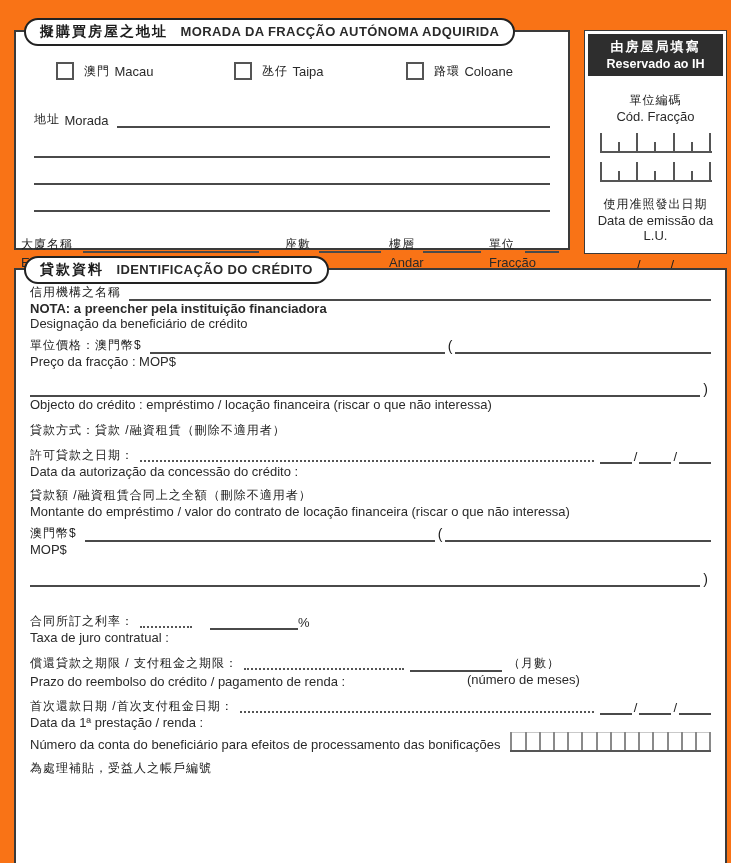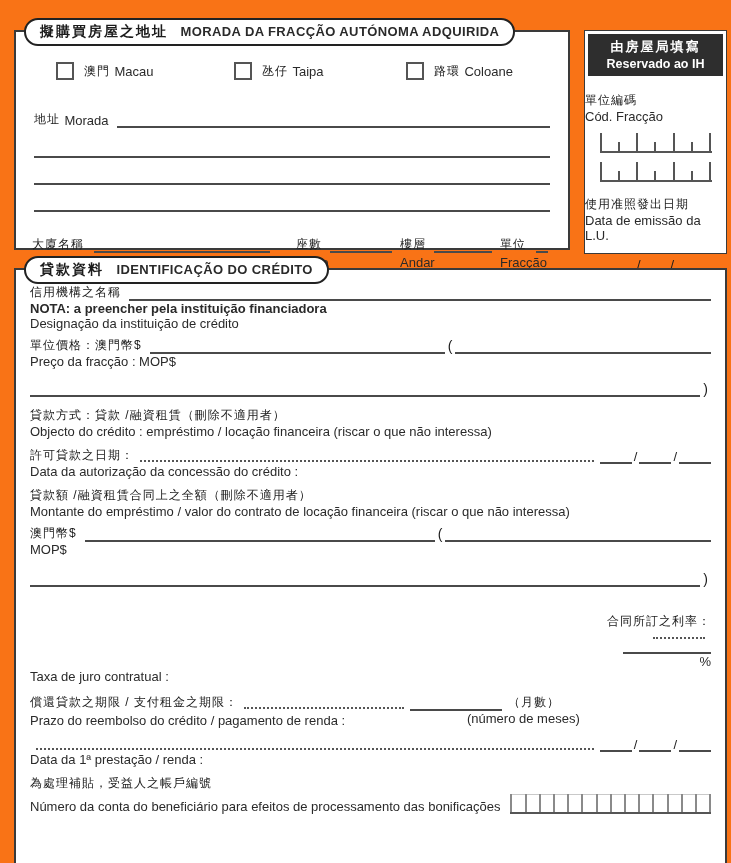--- a/index.html
+++ b/index.html
@@ -28,29 +28,29 @@
 
   
   .cb-row { position:relative; height:22px; margin-top:30px; }
   .cb { position:absolute; display:flex; align-items:center; }
   .cbbox { width:18px; height:18px; border:2px solid #555; background:#fff; display:inline-block; margin-right:10px; }
 
   
   .addr-row { display:flex; align-items:flex-end; margin:22px 18px 0; }
   .rule { border-bottom:2px solid #4a4a4a; margin:0 18px; }
 
-  .fields-row { display:flex; margin:24px 16px 0; }
+  .fields-row { display:flex; margin:24px 5px 0; }
   .fgroup .frow { display:flex; align-items:flex-end; }
   .fgroup .pt { margin-top:2px; }
 
   
   .dark-header { margin:3px; background:#2e2e2e; color:#fff; text-align:center; padding:4px 0 5px; }
   .dark-header .zh { font-size:13px; font-weight:bold; letter-spacing:2px; display:block; }
   .dark-header .pt { font-size:12.5px; font-weight:bold; color:#fff; display:block; margin-top:1px; }
-  .rcenter { text-align:left; }
+  .rcenter { text-align:center; }
   .comb { display:flex; align-items:flex-end; height:20px; border-bottom:2px solid #555; }
   .comb .tick { width:0; border-left:2px solid #555; }
   .comb .tick.tall { height:18px; } .comb .tick.short { height:9px; }
   .comb .cellspace { flex:1; }
   .code-comb { width:112px; margin:9px auto 0; }
   .acct-comb { flex:1; margin-left:10px; height:20px; border-top:1px solid #c9c9c9; }
   .acct-comb .tick { border-left-color:#8a8a8a; }
   .date-blanks { display:flex; align-items:flex-end; justify-content:center; }
   .dblank { display:inline-block; border-bottom:2px solid #4a4a4a; height:12px; width:26px; }
   .slash { font-size:13px; padding:0 2px; }
@@ -185,36 +185,36 @@
       <span class="zh">貸款資料</span>
       <span class="pt">IDENTIFICAÇÃO DO CRÉDITO</span>
     </div>
 
     <div class="c row" style="margin-top:14px;">
       <span class="zh">信用機構之名稱</span>
       <span class="blank flex1" style="margin-left:8px;"></span>
     </div>
 
     <div class="c pt bold">NOTA: a preencher pela instituição financiadora</div>
-    <div class="c pt">Designação da instituição de crédito</div>
+    <div class="c pt">Designação da beneficiário de crédito</div>
 
     <div class="c row" style="margin-top:6px;">
       <span class="zh">單位價格：澳門幣$</span>
       <span class="blank" style="width:295px; margin-left:8px;"></span>
       <span class="paren">(</span>
       <span class="blank flex1"></span>
     </div>
     <div class="c pt">Preço da fracção : MOP$</div>
     <div class="c row" style="margin-top:12px;">
       <span class="blank flex1"></span>
       <span class="paren">)</span>
     </div>
 
+    <div class="c pt">Objecto do crédito : empréstimo / locação financeira (riscar o que não interessa)</div>
     <div class="c zh" style="margin-top:10px;">貸款方式：貸款 /融資租賃（刪除不適用者）</div>
-    <div class="c pt">Objecto do crédito : empréstimo / locação financeira (riscar o que não interessa)</div>
 
     <div class="c row" style="margin-top:8px;">
       <span class="zh">許可貸款之日期：</span>
       <span class="leader flex1"></span>
       <span class="dblank" style="width:32px;"></span>
       <span class="slash">/</span>
       <span class="dblank" style="width:32px;"></span>
       <span class="slash">/</span>
       <span class="dblank" style="width:32px;"></span>
     </div>
@@ -228,50 +228,50 @@
       <span class="blank" style="width:350px; margin-left:8px;"></span>
       <span class="paren">(</span>
       <span class="blank flex1"></span>
     </div>
     <div class="c pt">MOP$</div>
     <div class="c row" style="margin-top:14px;">
       <span class="blank flex1"></span>
       <span class="paren">)</span>
     </div>
 
-    <div class="c row" style="margin-top:26px;flex-direction:column;">
+    <div class="c row" style="margin-top:26px;">
       <span class="zh">合同所訂之利率：</span>
       <span class="leader" style="width:52px;"></span>
       <span class="blank" style="width:88px; margin-left:12px;"></span>
       <span class="pt">%</span>
     </div>
     <div class="c pt">Taxa de juro contratual :</div>
 
     <div class="c row" style="margin-top:10px; width:530px;">
       <span class="zh">償還貸款之期限 / 支付租金之期限：</span>
       <span class="leader flex1"></span>
       <span class="blank" style="width:92px;"></span>
       <span class="zh" style="margin-left:6px;">（月數）</span>
     </div>
     <div class="c" style="position:relative;">
       <span class="pt">Prazo do reembolso do crédito / pagamento de  renda :</span>
       <span class="pt" style="position:absolute; left:437px; top:0;">(número de meses)</span>
     </div>
 
     <div class="c row" style="margin-top:8px;">
+      <span class="zh">首次還款日期 /首次支付租金日期：</span>
       <span class="leader flex1"></span>
       <span class="dblank" style="width:32px;"></span>
       <span class="slash">/</span>
       <span class="dblank" style="width:32px;"></span>
       <span class="slash">/</span>
       <span class="dblank" style="width:32px;"></span>
     </div>
     <div class="c pt">Data da 1ª prestação / renda :</div>
 
-    <div class="c zh" style="margin-top:8px;">為處理補貼，受益人之帳戶編號</div>
     <div class="c row" style="margin-top:2px;">
       <span class="pt">Número da conta do beneficiário para efeitos de processamento das bonificações</span>
       <span class="comb acct-comb">
           <span class="tick tall"></span>
           <span class="cellspace"></span>
           <span class="tick tall"></span>
           <span class="cellspace"></span>
           <span class="tick tall"></span>
           <span class="cellspace"></span>
           <span class="tick tall"></span>
@@ -292,16 +292,17 @@
           <span class="cellspace"></span>
           <span class="tick tall"></span>
           <span class="cellspace"></span>
           <span class="tick tall"></span>
           <span class="cellspace"></span>
           <span class="tick tall"></span>
           <span class="cellspace"></span>
           <span class="tick tall"></span>
         </span>
     </div>
+    <div class="c zh" style="margin-top:8px;">為處理補貼，受益人之帳戶編號</div>
 
   </div>
 
 </div>
 
 </body></html>

